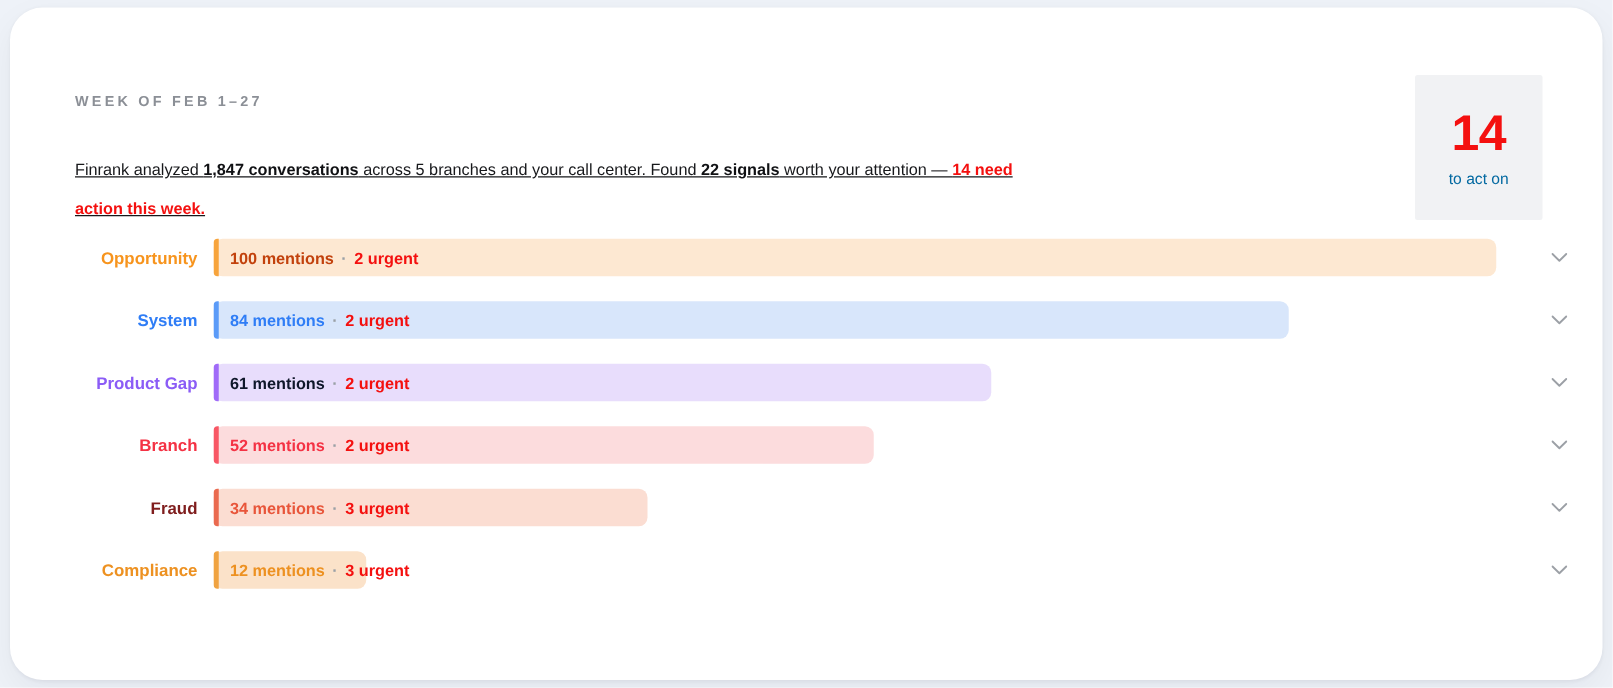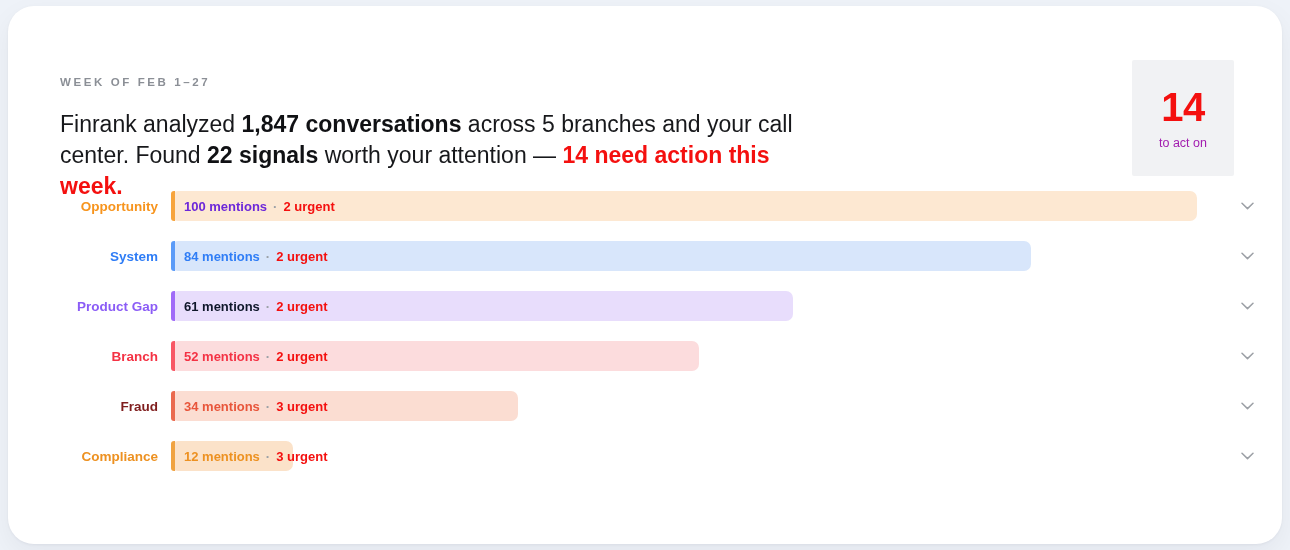--- a/index.html
+++ b/index.html
@@ -35,26 +35,27 @@
     top: 70px;
     font-size: 11.5px;
     font-weight: 700;
     letter-spacing: 2.6px;
     color: #8b8f96;
   }
 
   .headline {
     position: absolute;
     left: 52px;
-    top: 103px;
+    top: 114px;
     width: 770px;
-    font-size: 23px;
+    font-size: 13px;
     line-height: 31px;
     color: #17181b;
     font-weight: 400;
+    text-decoration: underline;
   }
   .headline b { font-weight: 700; color: #101114; }
   .headline .accent { font-weight: 700; color: #f4100f; }
 
   
   .badge {
     position: absolute;
     left: 1124px;
     top: 54px;
     width: 102px;
@@ -69,21 +70,21 @@
   .badge-number {
     font-size: 40px;
     font-weight: 700;
     color: #f4100f;
     line-height: 1;
     letter-spacing: -0.5px;
   }
   .badge-caption {
     margin-top: 9px;
     font-size: 12.5px;
-    color: #a21caf;
+    color: #0369a1;
     font-weight: 400;
   }
 
   
   .rows {
     position: absolute;
     left: 0;
     top: 185px;
     width: 100%;
   }
@@ -181,21 +182,21 @@
   </div>
 
   <div class="rows" id="rows">
       <div class="row">
         <div class="row-label" style="color: rgb(247, 148, 29); padding-left: 32px;">Opportunity</div>
         <div class="track">
           <div class="bar" style="width: 1025.64px; background: rgb(253, 232, 210);">
             <div class="bar-accent" style="background: rgb(247, 164, 60);"></div>
           </div>
           <div class="bar-text">
-            <span style="color: #6d28d9;">100 mentions</span>
+            <span style="color: #c2410c;">100 mentions</span>
             <span class="sep">·</span>
             <span class="urgent">2 urgent</span>
           </div>
         </div>
         <div class="chevron">
           <svg width="13" height="8" viewBox="0 0 13 8" fill="none">
             <path d="M1 1.2L6.5 6.6L12 1.2" stroke="#9ca0a6" stroke-width="1.5" stroke-linecap="round" stroke-linejoin="round"></path>
           </svg>
         </div>
       </div>

